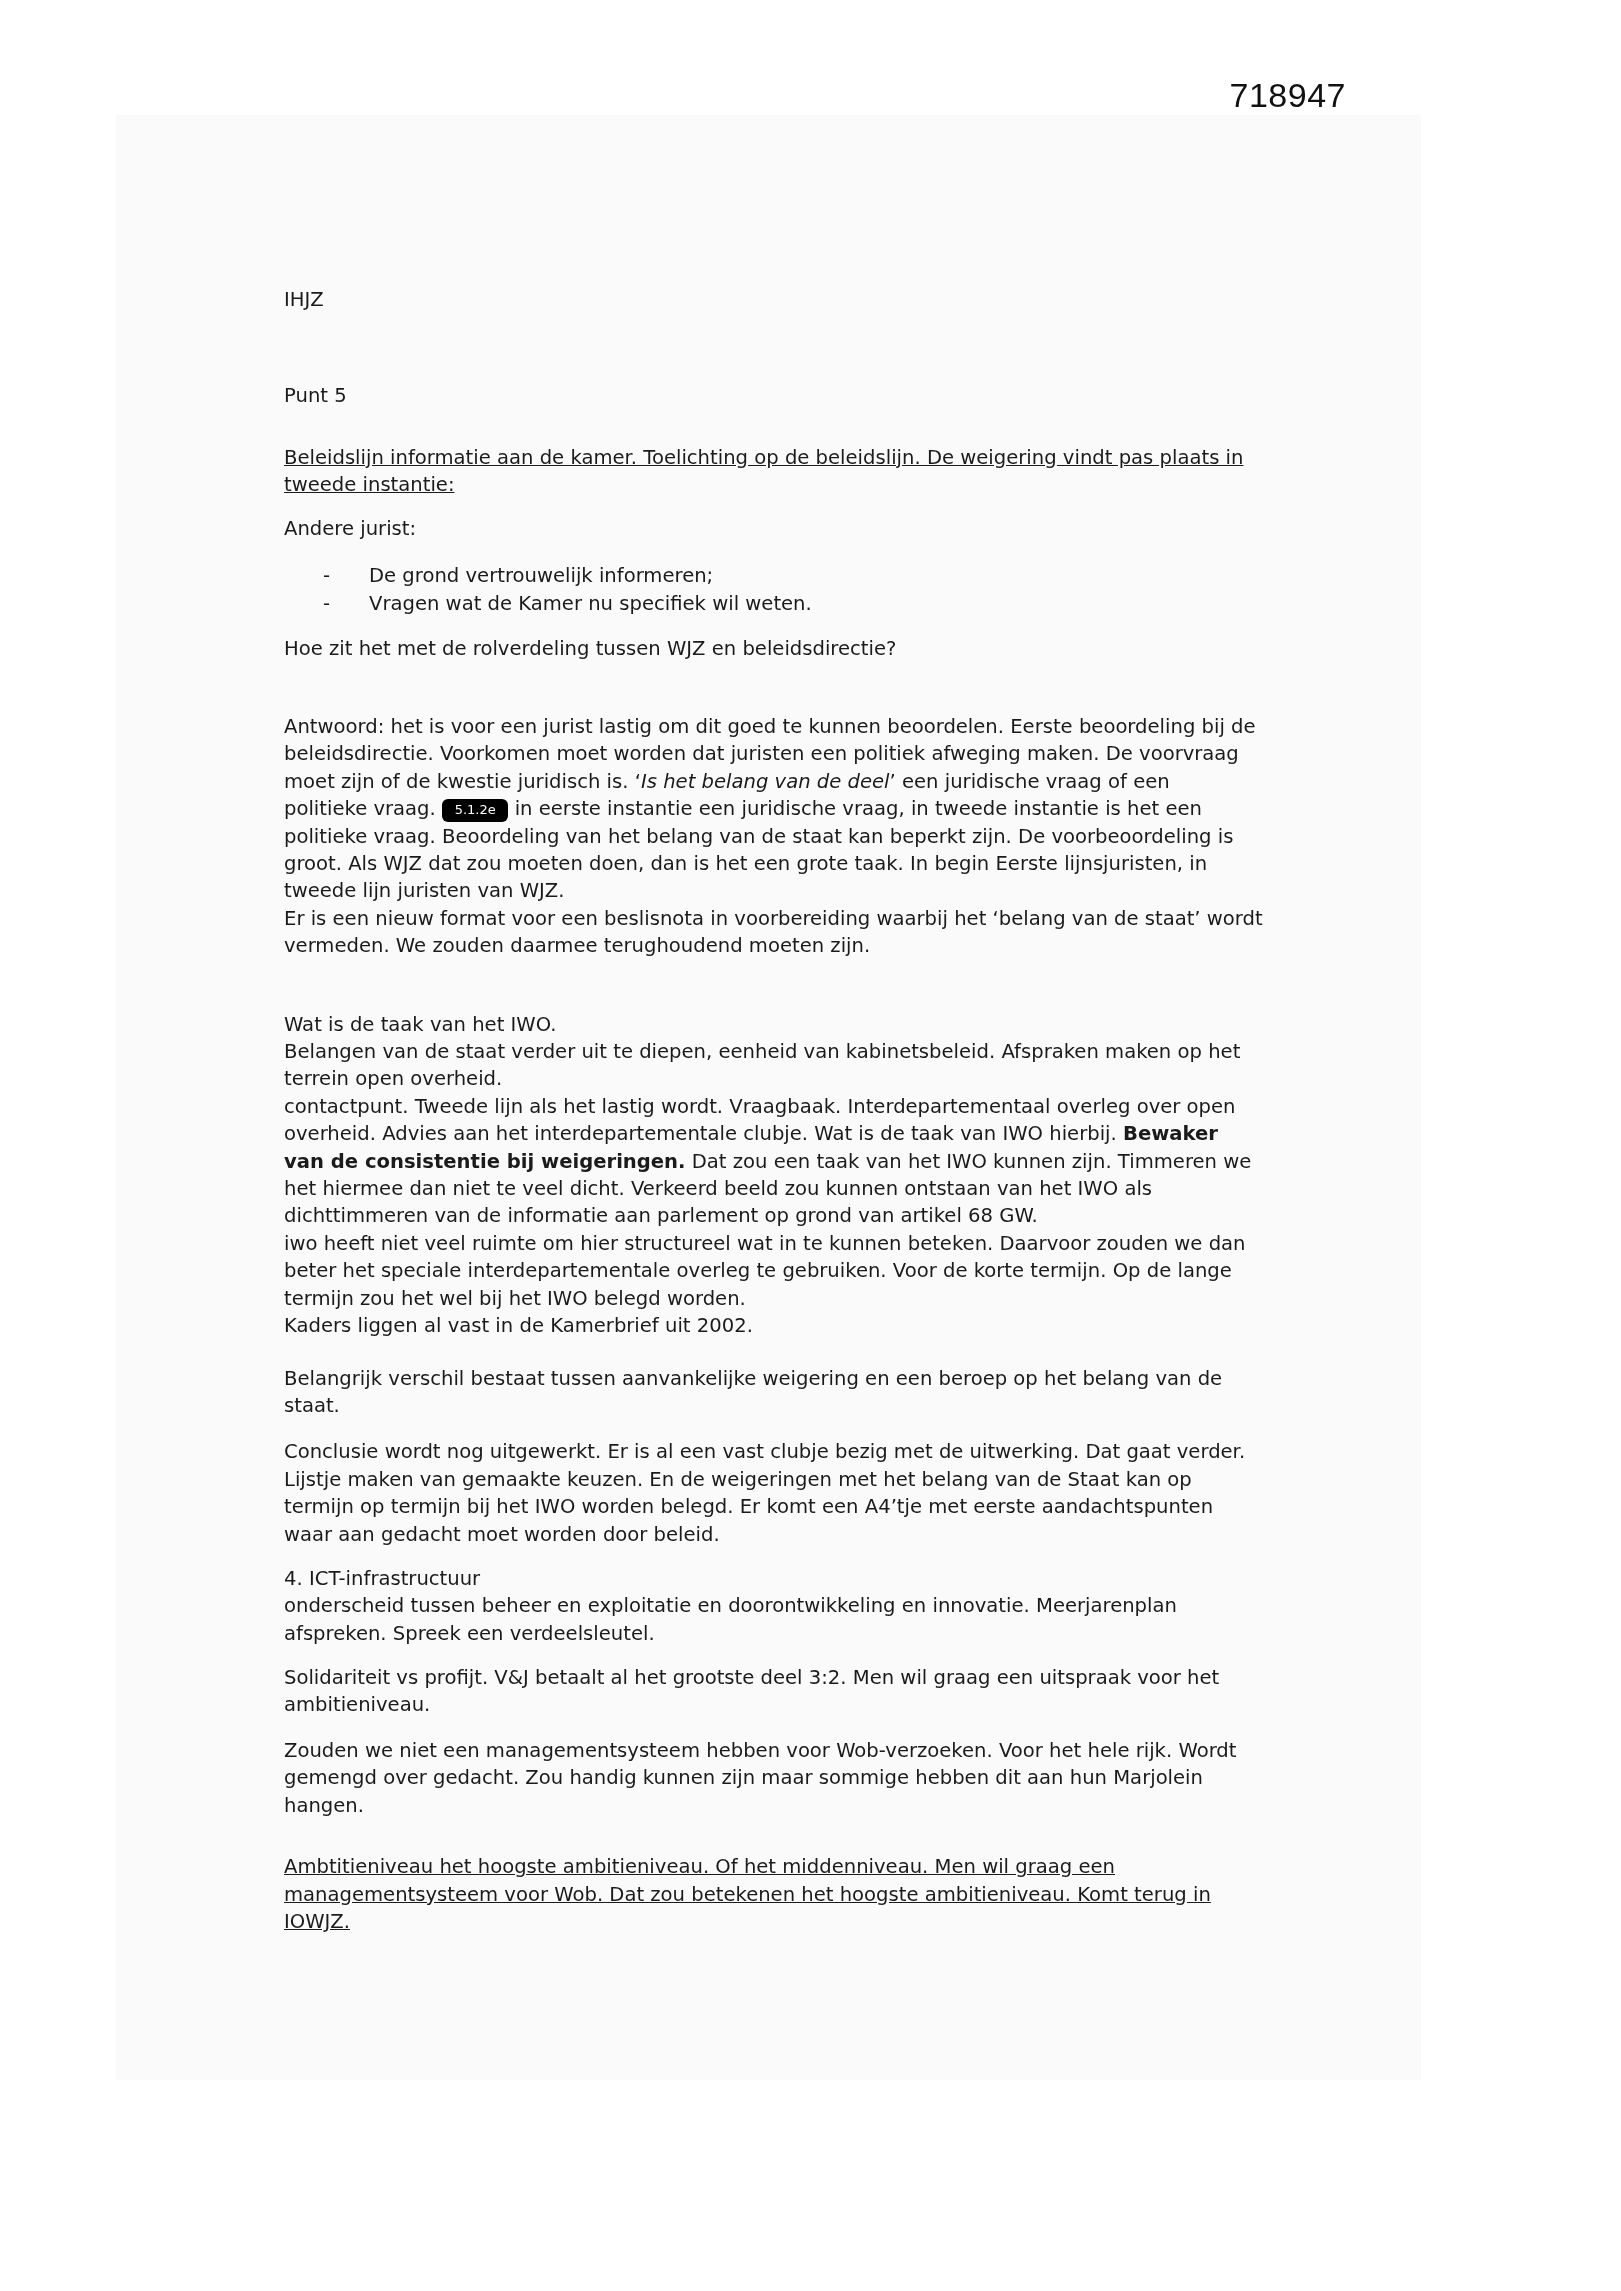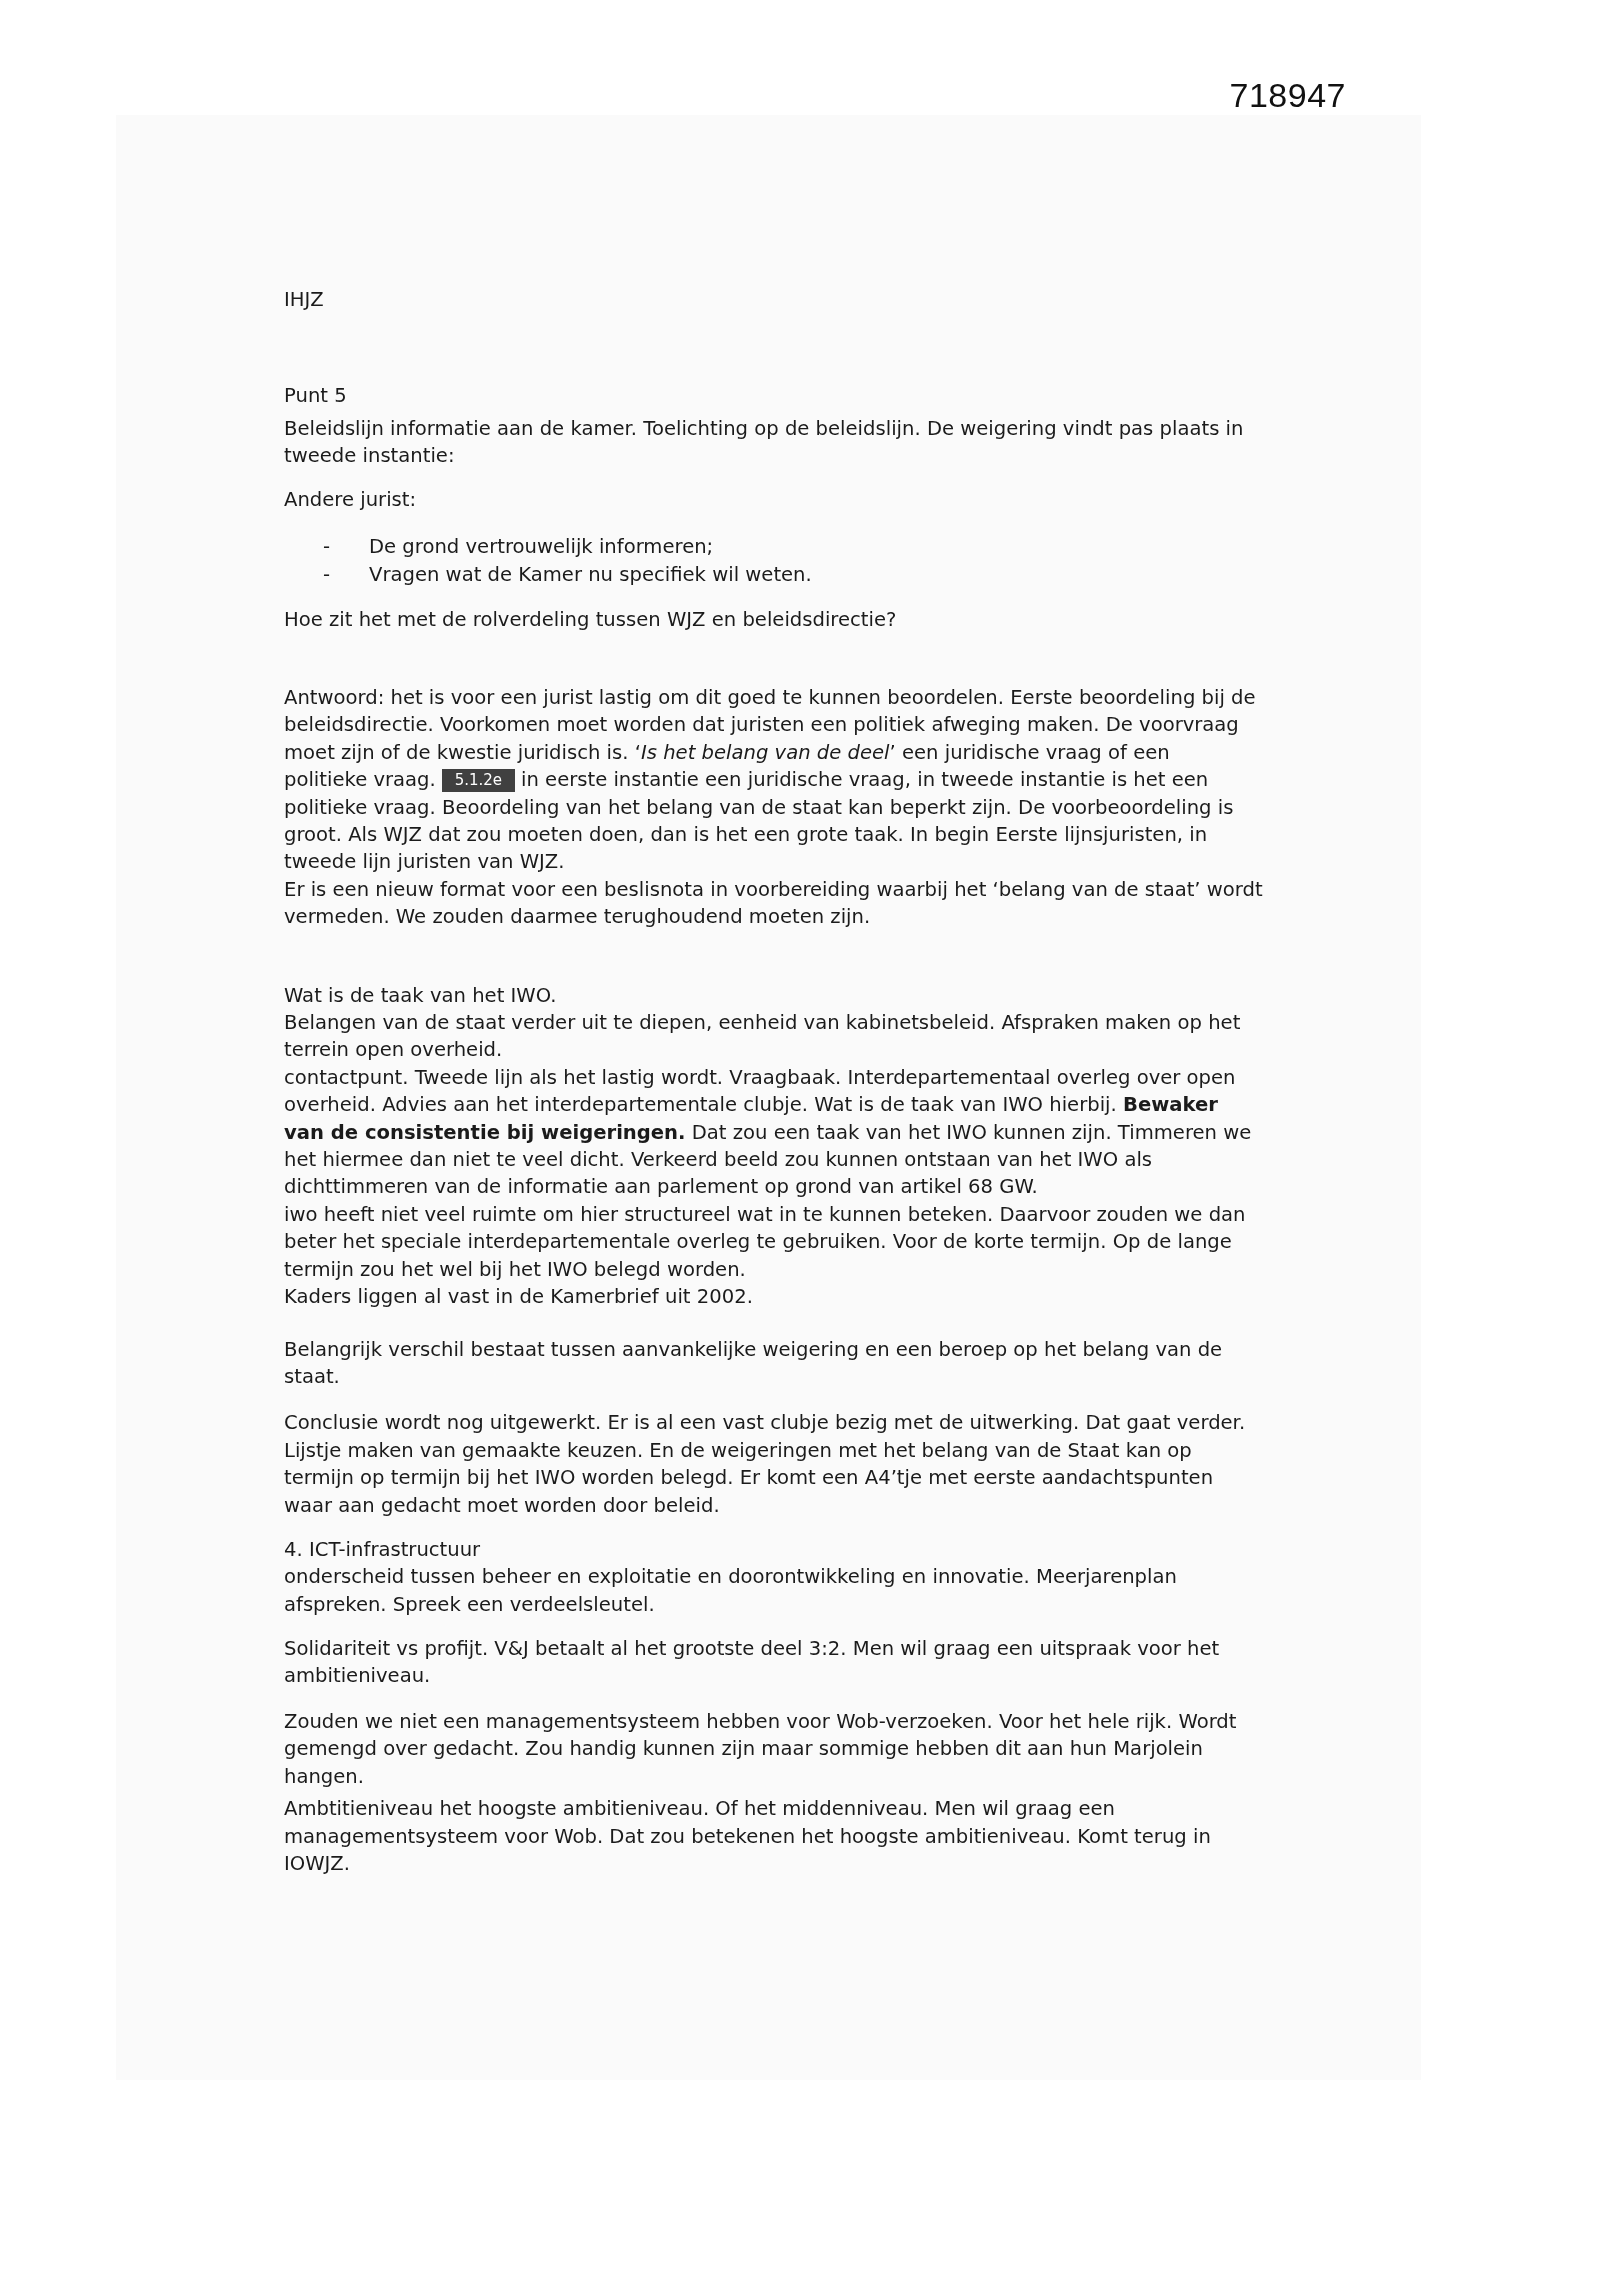--- a/index.html
+++ b/index.html
@@ -38,43 +38,44 @@
     line-height: 27.4px;
   }
   .para {
     margin: 16.7px 0 0 0;
     white-space: pre-line;
   }
   .header-code { margin: 0; white-space: pre-line; }
   .doc-title   { margin: 69px 0 0 0; white-space: pre-line; }
   .mt-18 { margin-top: 17.6px; }
   .mt-19 { margin-top: 18.6px; }
-  .mt-21 { margin-top: 5px; }
+  .mt-21 { margin-top: 34px; text-decoration: underline; }
   .mt-24 { margin-top: 23.5px; }
   .mt-26 { margin-top: 25.5px; }
   .options-list { margin-top: 19.6px; }
   .option-item {
     display: flex;
     padding-left: 39px;
     line-height: 27.4px;
   }
   .bullet-marker {
     flex: none;
     width: 46px;
   }
   .em-seg { font-style: italic; }
   .bold-seg { font-weight: bold; }
   .redaction-box {
     display: inline-block;
-    background: #404040;
+    background: #000000;
     color: #ffffff;
-    font-size: 15px;
+    font-size: 13px;
     line-height: 22.5px;
     padding: 0 12.7px;
     vertical-align: 1px;
+    border-radius: 6px;
   }
 </style>
 </head>
 <body>
 
 <div class="canvas">
 
   <div class="scan-page"></div>
 
   <div class="doc-number">718947</div>

